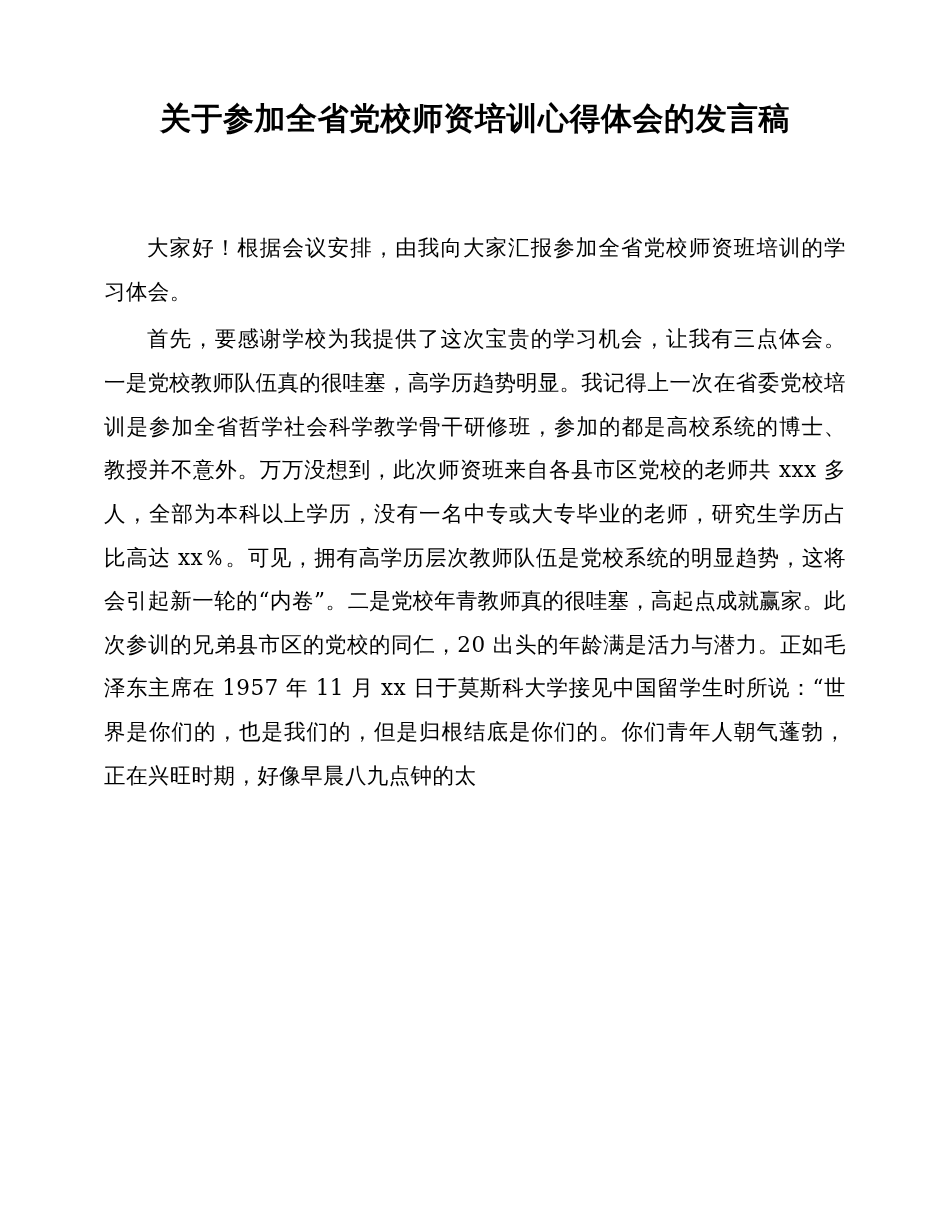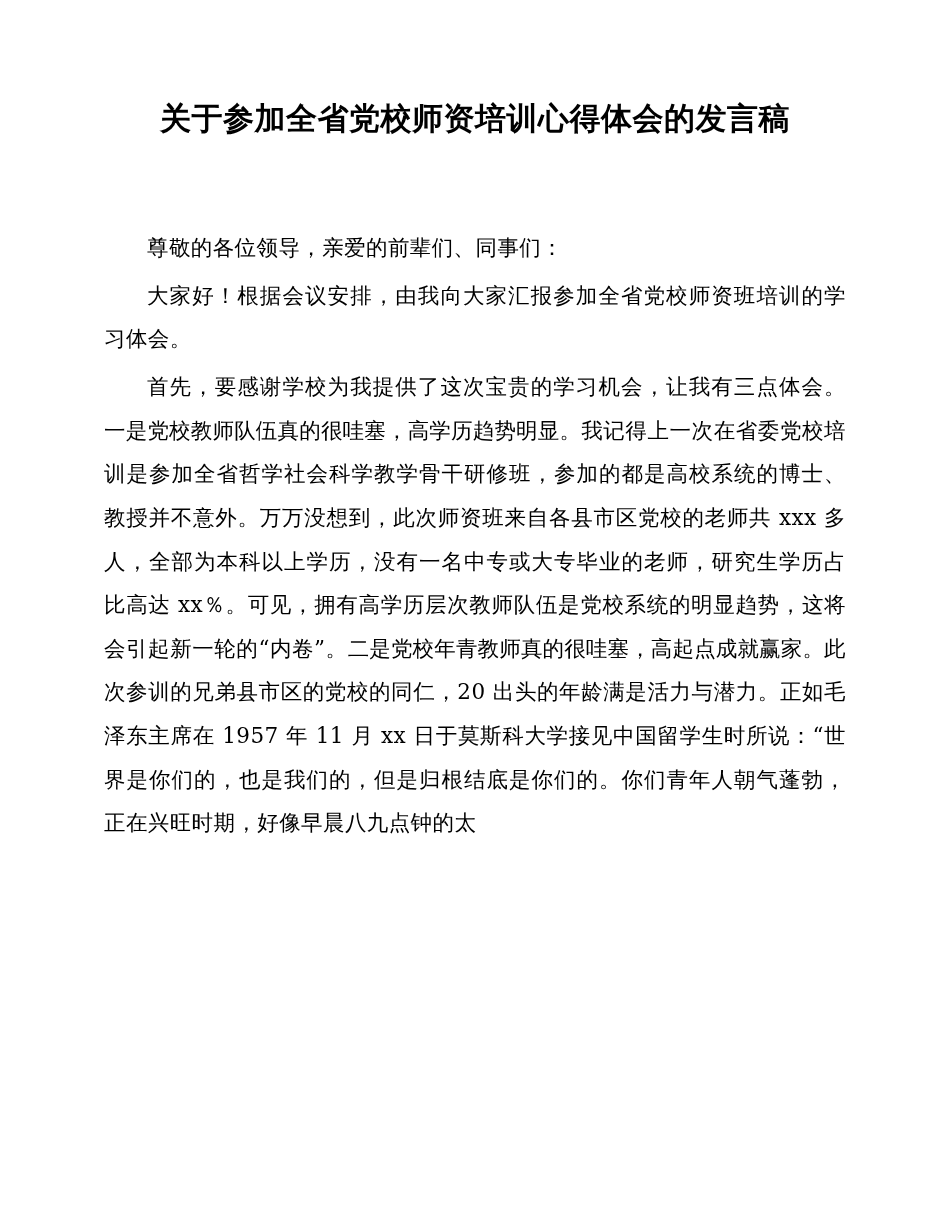--- a/index.html
+++ b/index.html
@@ -52,18 +52,17 @@
   }
 </style>
 </head>
 <body>
 
 <div class="page">
 
   <h1 class="doc-title">关于参加全省党校师资培训心得体会的发言稿</h1>
 
   <div class="body-block">
-    <p class="para"><span>尊敬的各位领导，亲爱的前辈们、同事们：</span></p>
     <p class="para"><span>大家好！根据会议安排，由我向大家汇报参加全省党校师资班培训的学习体会。</span></p>
     <p class="para"><span>首先，要感谢学校为我提供了这次宝贵的学习机会，让我有三点体会。</span><b class="emph">一是党校教师队伍真的很哇塞，高学历趋势明显。</b><span>我记得上一次在省委党校培训是参加全省哲学社会科学教学骨干研修班，参加的都是高校系统的博士、教授并不意外。万万没想到，此次师资班来自各县市区党校的老师共 xxx 多人，全部为本科以上学历，没有一名中专或大专毕业的老师，研究生学历占比高达 xx％。可见，拥有高学历层次教师队伍是党校系统的明显趋势，这将会引起新一轮的“内卷”。</span><b class="emph">二是党校年青教师真的很哇塞，高起点成就赢家。</b><span>此次参训的兄弟县市区的党校的同仁，20 出头的年龄满是活力与潜力。正如毛泽东主席在 1957 年 11 月 xx 日于莫斯科大学接见中国留学生时所说：“世界是你们的，也是我们的，但是归根结底是你们的。你们青年人朝气蓬勃，正在兴旺时期，好像早晨八九点钟的太</span></p>
   </div>
 
 </div>
 
 </body></html>

